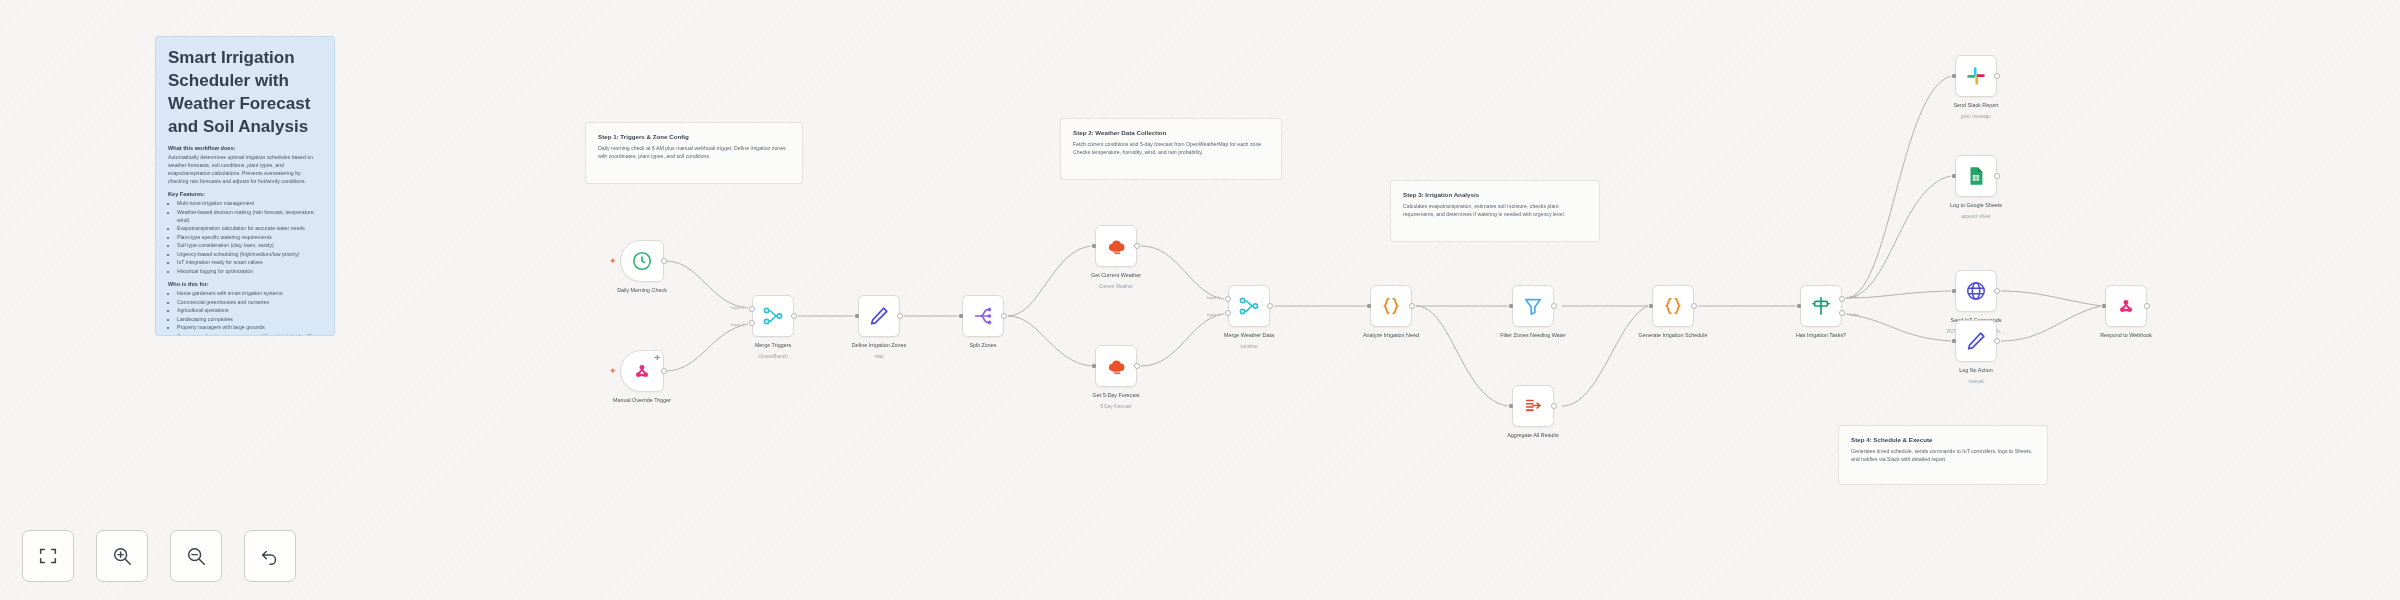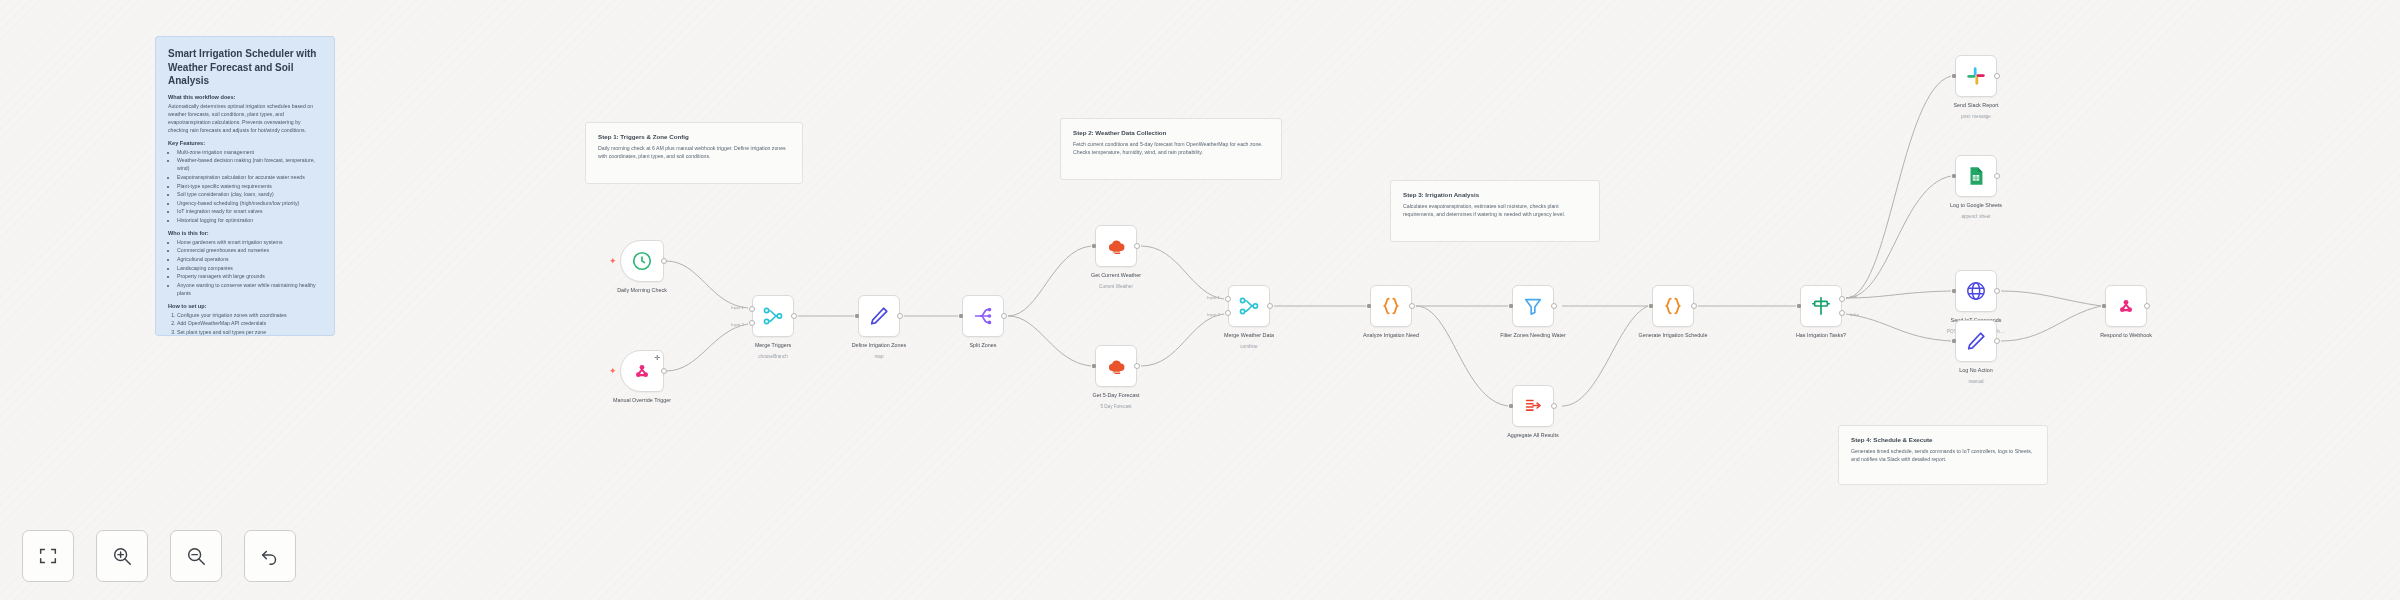--- a/index.html
+++ b/index.html
@@ -26,21 +26,21 @@
     padding: 10px 12px;
     color: #3a4a5c;
   }
   .sticky.plain {
     background: #fbfbfa;
     border: 1px solid #e4e2df;
     box-shadow: none;
   }
   .sticky-title {
     font-weight: bold;
-    font-size: 10px;
+    font-size: 17px;
     line-height: 1.35;
     color: #33404f;
     margin-bottom: 3px;
   }
   .sticky.plain .sticky-title {
     font-size: 6.2px;
     margin-bottom: 4px;
     color: #3d4852;
   }
   .sticky.plain .sticky-body {

